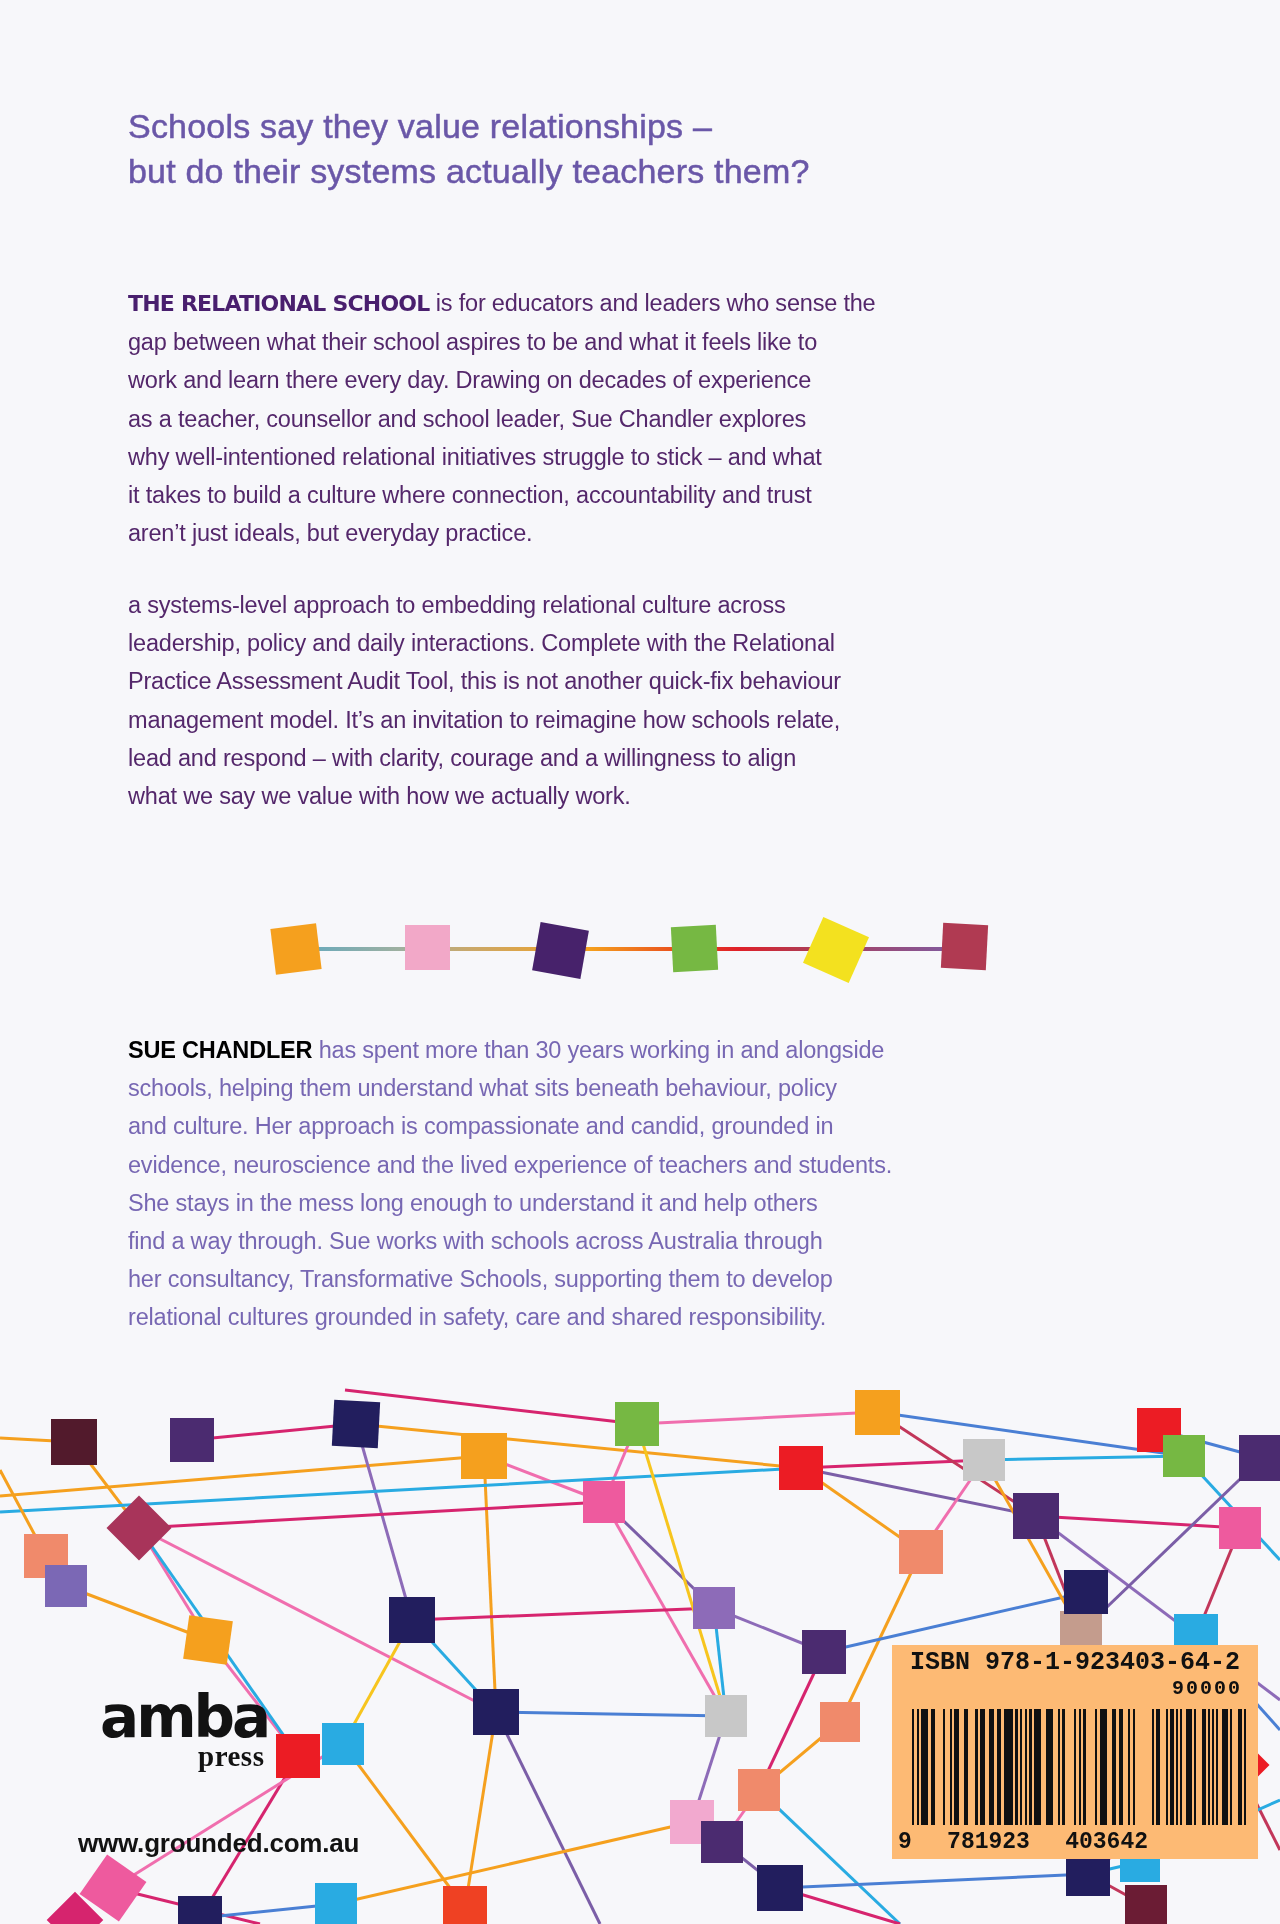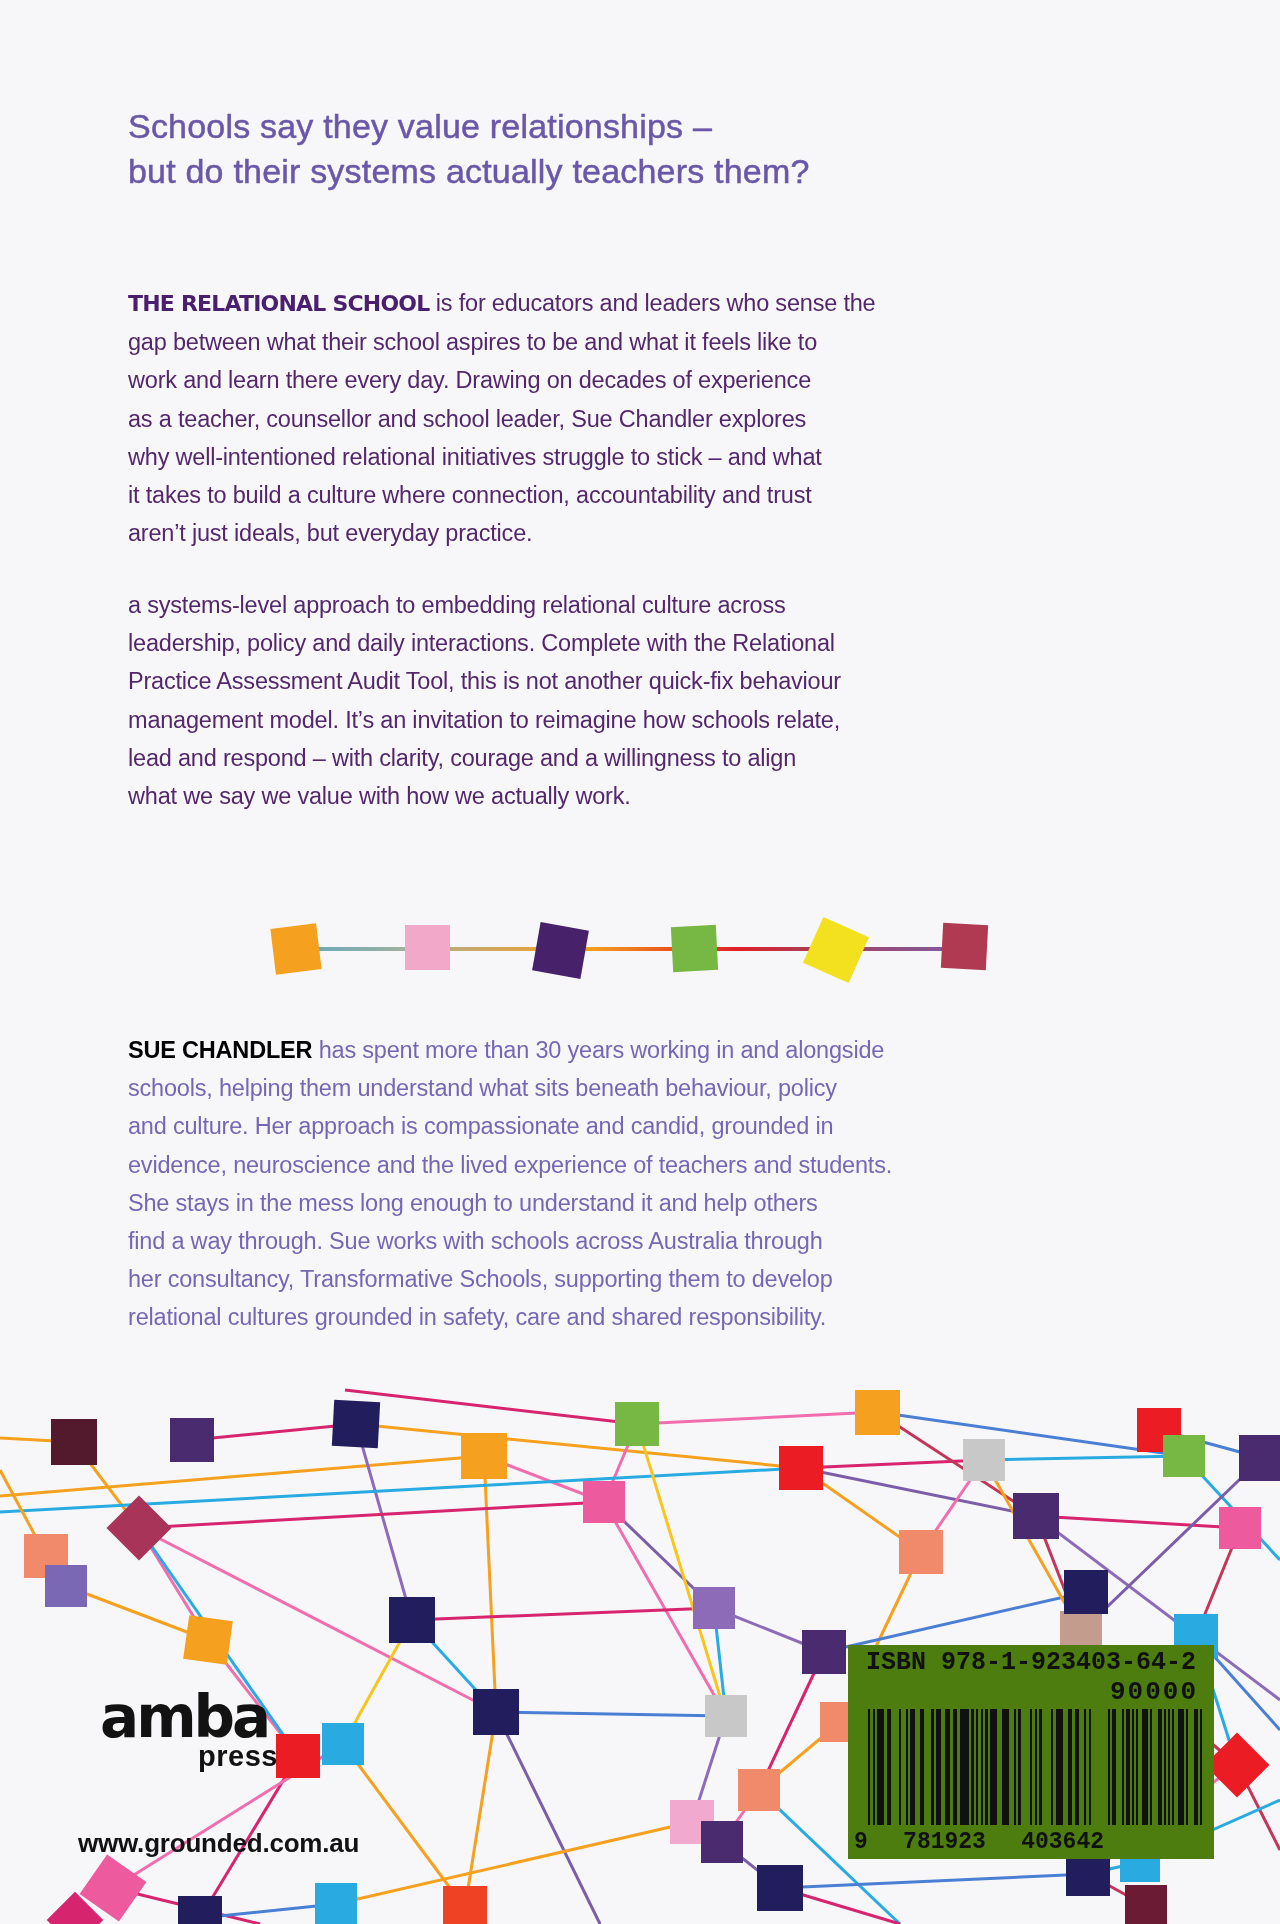--- a/index.html
+++ b/index.html
@@ -36,29 +36,29 @@
   .bio-lead{font-weight:700;color:#000000;}
   
   .chain-line{position:absolute;height:4px;z-index:1;
     background:linear-gradient(90deg,#5fa8c0 0%,#9fb0a0 16%,#c9a86b 26%,#f5a01e 44%,#e8481e 58%,#e02028 66%,#b03a52 76%,#7b5ea7 100%);}
   .chain-sq,.net-node{position:absolute;z-index:2;}
   
   #net-svg{position:absolute;left:0;top:0;z-index:1;}
   
   .logo{position:absolute;left:100px;top:1688px;z-index:5;color:#121212;}
   .logo-amba{font-family:"DejaVu Sans",sans-serif;font-weight:700;font-size:58px;line-height:58px;letter-spacing:-3px;}
-  .logo-press{font-family:Liberation Sans, sans-serif;font-weight:700;font-size:29px;line-height:29px;letter-spacing:.5px;margin:-4px 0 0 98px;text-align:center;}
+  .logo-press{font-family:Liberation Serif, serif;font-weight:700;font-size:29px;line-height:29px;letter-spacing:.5px;margin:-4px 0 0 98px;}
   .website{position:absolute;left:78px;top:1828px;z-index:5;
     font-weight:700;font-size:26px;color:#121212;letter-spacing:-.2px;}
   
-  .barcode-box{position:absolute;left:848px;top:1645px;width:366px;height:214px;background:#4d7c0f;z-index:6;}
+  .barcode-box{position:absolute;left:892px;top:1645px;width:366px;height:214px;background:#fdba74;z-index:6;}
   .isbn-label{position:absolute;left:0;top:3px;width:100%;text-align:center;
     font-family:"Liberation Mono",monospace;font-weight:700;font-size:25px;color:#111;letter-spacing:0;}
   .price-code{position:absolute;right:16px;top:32px;
-    font-family:"Liberation Mono",monospace;font-weight:700;font-size:26px;color:#111;letter-spacing:2px;}
+    font-family:"Liberation Mono",monospace;font-weight:700;font-size:20px;color:#111;letter-spacing:2px;}
   .bars-main{position:absolute;left:20px;top:64px;width:223px;height:116px;}
   .bars-addon{position:absolute;left:260px;top:64px;width:94px;height:116px;}
   .bar{position:absolute;top:0;background:#111;height:100%;}
   .barcode-digits{position:absolute;left:6px;top:184px;width:250px;
     font-family:"Liberation Mono",monospace;font-weight:700;font-size:23px;color:#111;
     display:flex;justify-content:space-between;}
 </style>
 </head>
 <body>
 

